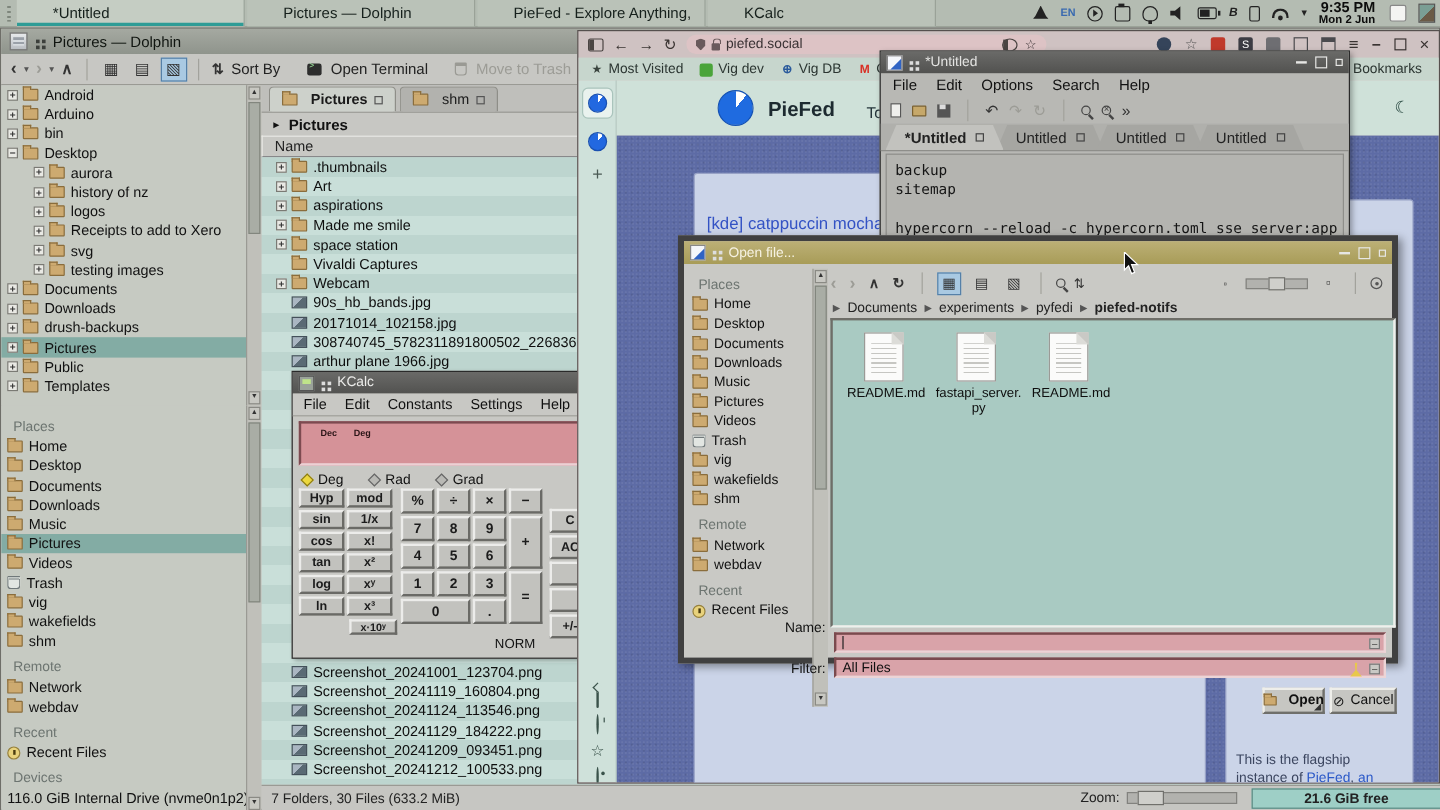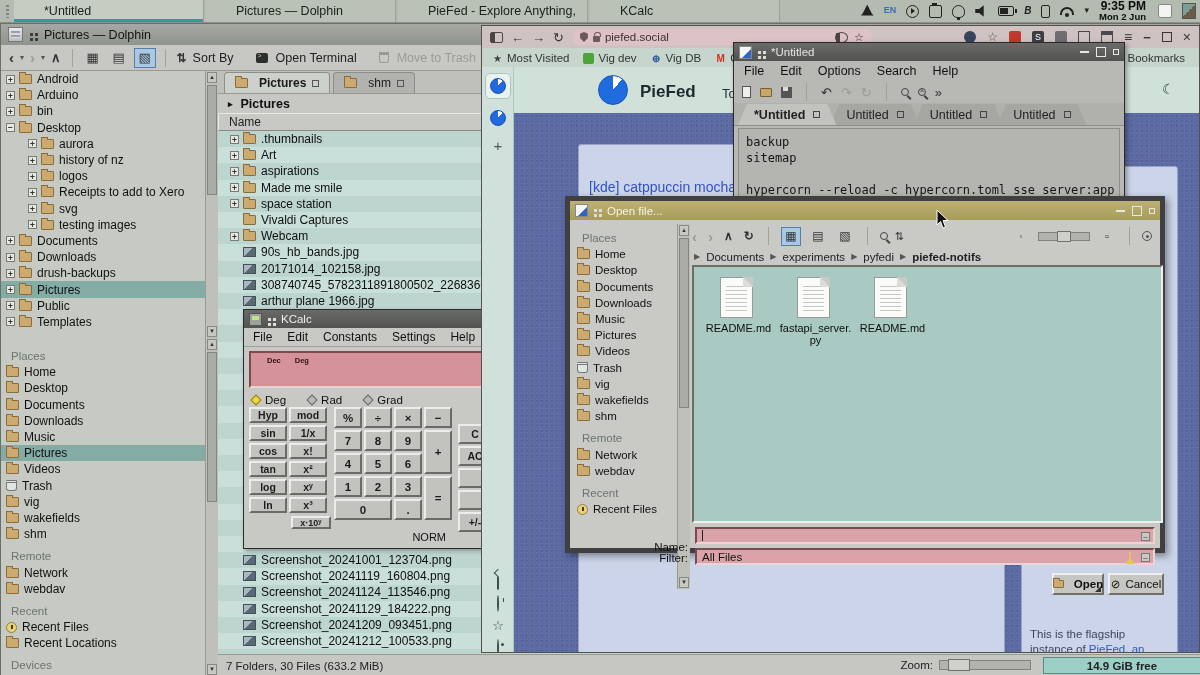--- a/index.html
+++ b/index.html
@@ -480,24 +480,20 @@
         <div class="trow hdr">
           <span class="ic"></span>
           <span class="lbl">Recent</span>
         </div>
 
         <div class="trow">
           <span class="ic clock"></span>
           <span class="lbl">Recent Files</span>
         </div>
 
-        <div class="trow">
-          <span class="ic folder"></span>
-          <span class="lbl">Recent Locations</span>
-        </div>
 
         <div class="trow hdr">
           <span class="ic"></span>
           <span class="lbl">Devices</span>
         </div>
 
         <div class="trow">
 
           <span class="lbl">116.0 GiB Internal Drive (nvme0n1p2)</span>
         </div>
@@ -636,21 +632,21 @@
           <span class="lbl">Screenshot_20241212_100533.png</span>
         </div>
       </div>
     <div id="dstatus" class="abs">
       <span>7 Folders, 30 Files (633.2 MiB)</span>
       <span id="zoomlabel">Zoom:</span>
       <div id="zoomslider">
           <div class="zs-h"></div>
         </div>
       <div id="freebar">
-          <span>14.9 GiB free</span>
+          <span>21.6 GiB free</span>
         </div>
     </div>
   </div>
 
   <div id="kcalc" class="abs">
     <div id="kcalc-title">
       <span class="tb-ic ic-kcalc" style="width:13px;height:13px"></span>
       <span class="tgrid light"></span>
       <span>KCalc</span>
     </div>
@@ -1067,21 +1063,21 @@
             <span class="dlabel">fastapi_server.py</span>
           </div>
 
           <div class="dfile">
             <span class="ic bigfile"></span>
             <span class="dlabel">README.md</span>
           </div>
 
         </div>
     </div>
-    <div class="dlg-row-label" style="left:62px;top:340px">Name:</div>
+    <div class="dlg-row-label" style="left:62px;top:317px">Name:</div>
     <div class="dlg-input" style="top:326px">
       <span class="caretbar"></span>
       <span></span>
       <span class="clearbox">–</span>
     </div>
     <div class="dlg-row-label" style="left:62px;top:351px">Filter:</div>
     <div class="dlg-input" style="top:347px">
       <span>All Files</span>
       <span class="broom"></span>
       <span class="clearbox">–</span>

